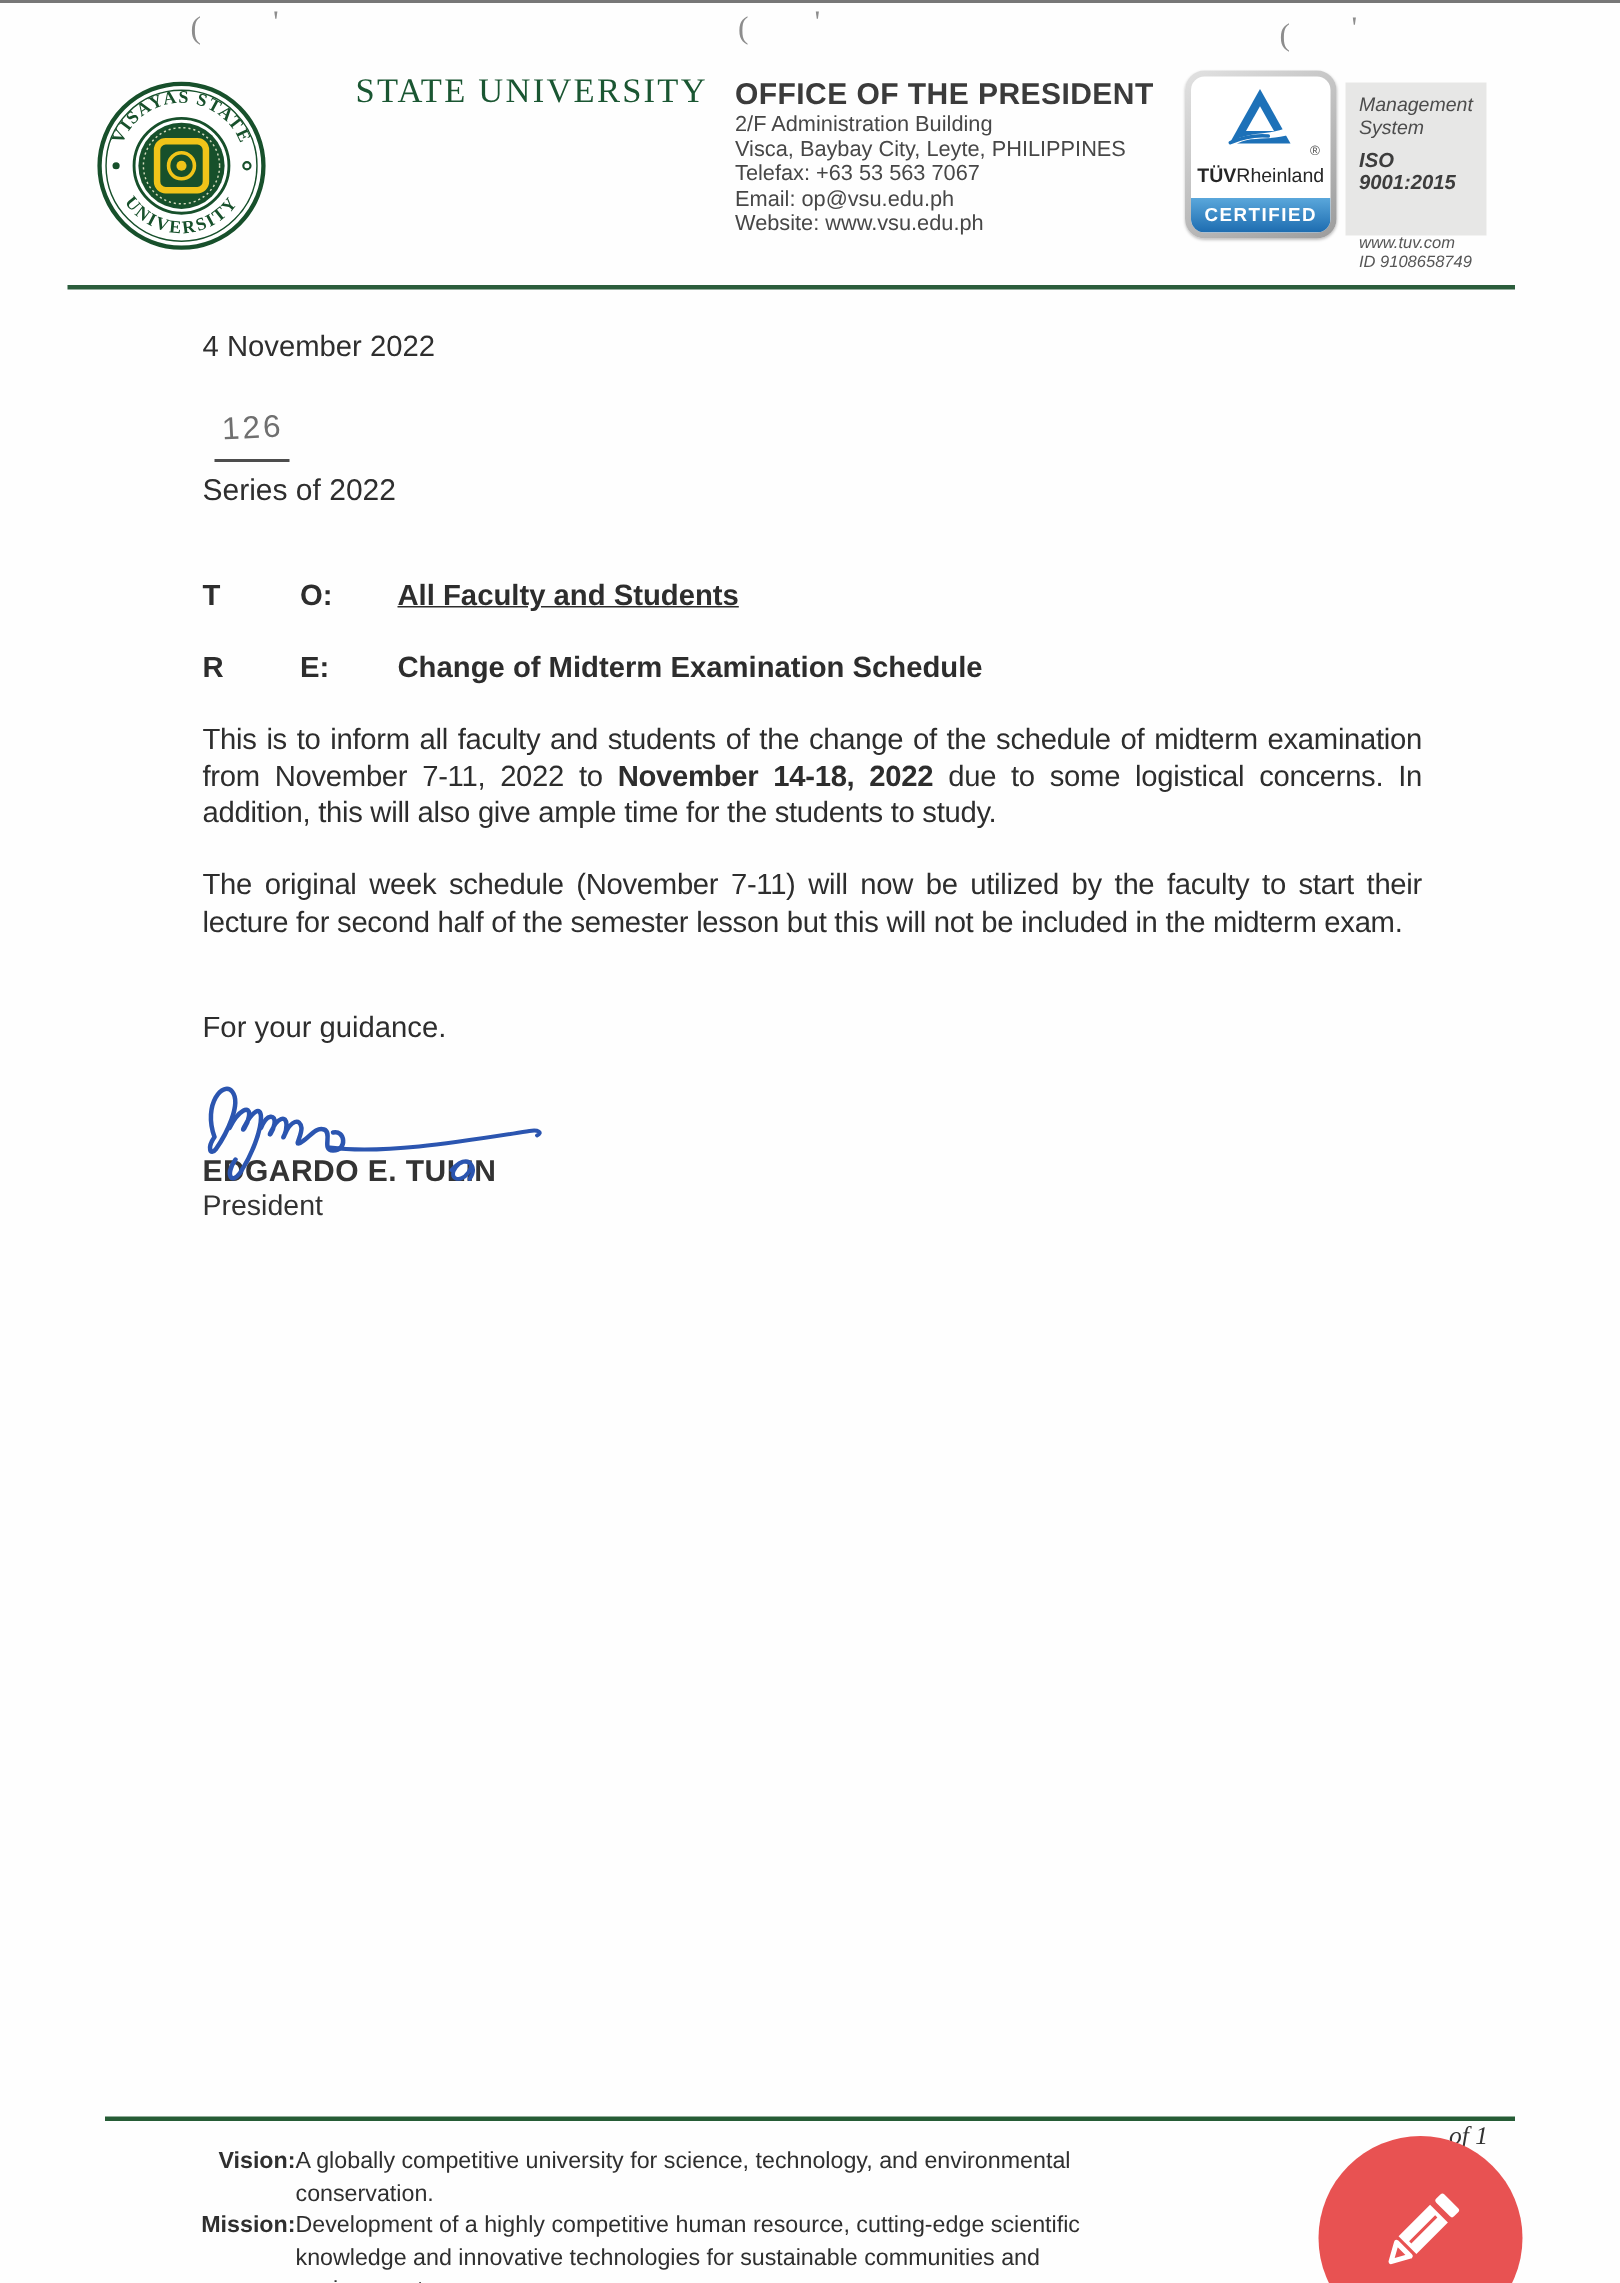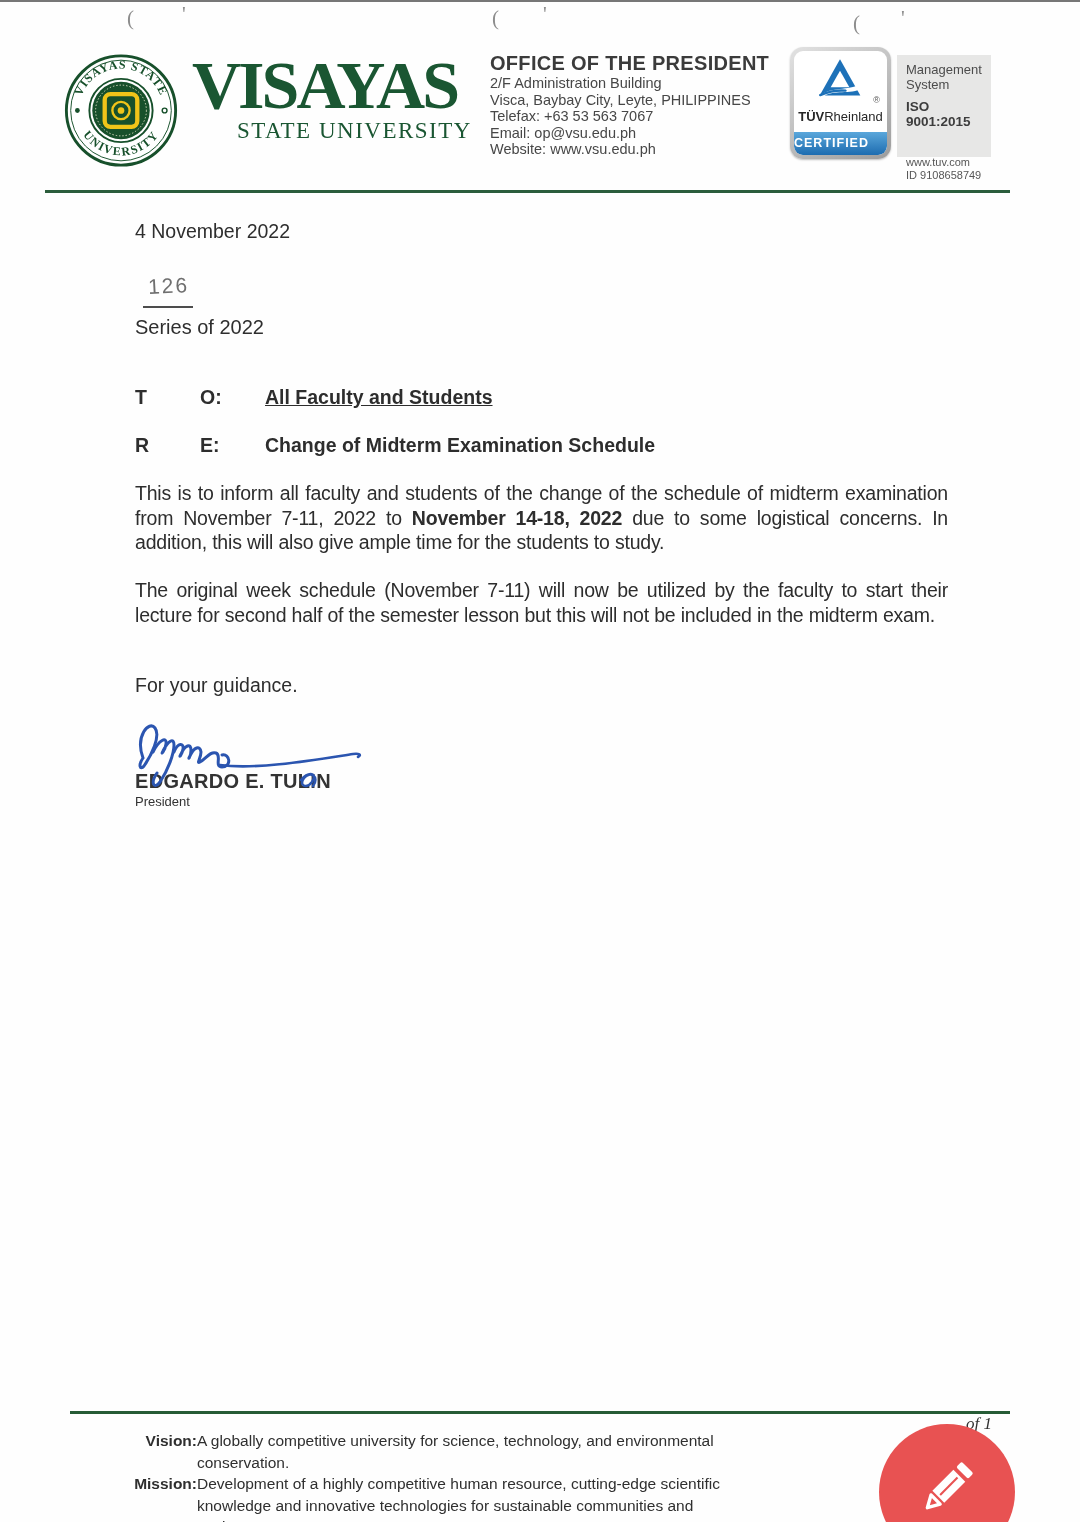--- a/index.html
+++ b/index.html
@@ -25,23 +25,23 @@
   .tuv-badge { position:absolute; left:790px; top:47px; width:101px; height:112px;
     border-radius:13px; background:linear-gradient(145deg,#e2e2e2,#9c9c9c); padding:4px;
     box-shadow:0 1px 2px rgba(0,0,0,.25); }
   .tuv-inner { width:100%; height:100%; background:#fff; border-radius:9px; position:relative; overflow:hidden; }
   .tuv-tri { position:absolute; left:24px; top:7px; width:44px; height:40px; }
   .tuv-reg { position:absolute; right:7px; top:44px; font-size:9px; color:#555; }
   .tuv-brand { position:absolute; left:0; top:58px; width:100%; text-align:center; font-size:13px; color:#262626; white-space:nowrap; }
   .tuv-brand .b { font-weight:bold; }
   .tuv-cert { position:absolute; left:0; bottom:0; width:100%; height:23px;
     background:linear-gradient(#5aa7db,#1d6cb0); border-radius:0 0 8px 8px;
-    color:#fff; font-size:12.5px; font-weight:bold; letter-spacing:1px; text-align:left; line-height:23px; }
-
-  .tuv-text { position:absolute; left:897px; top:55px; width:94px; height:102px; background:#e7e7e6; padding:7px 0 0 9px; }
+    color:#fff; font-size:12.5px; font-weight:bold; letter-spacing:1px; text-align:center; line-height:23px; }
+
+  .tuv-text { position:absolute; left:897px; top:55px; width:94px; height:102px; background:#e7e7e6; padding:7px 0 0 9px;font-style:italic; }
   .tuv-text .l1 { font-size:13px; color:#4c4c4c; line-height:15px; }
   .tuv-text .iso { font-size:13.5px; color:#3d3d3d; font-weight:600; margin-top:7px; }
   .tuv-text .l4 { font-size:11px; color:#565656; margin-top:27px; line-height:13px; }
 
   .header-rule { position:absolute; left:45px; top:190px; width:965px; height:3px; background:#2b5d3c; }
 
   
   .date { position:absolute; left:135px; top:220px; font-size:19.5px; color:#2e2e2e; }
 
   .memo-line { position:absolute; left:135px; top:288px; font-size:20.5px; font-weight:bold; color:#2b2b2b; letter-spacing:.2px; }
@@ -56,21 +56,21 @@
   .to-row { top:386px;text-decoration:underline; }
   .re-row { top:434px; }
 
   .para { position:absolute; left:135px; width:813px; font-size:19.5px; line-height:24.5px; color:#2d2d2d; text-align:justify; letter-spacing:-.2px; }
   .para1 { top:481px; }
   .para2 { top:578px; }
   .closing { position:absolute; left:135px; top:674px; font-size:19.5px; color:#2d2d2d; }
 
   .sig-svg { position:absolute; left:129px; top:716px; width:242px; height:86px; z-index:3; pointer-events:none; }
   .sig-name { position:absolute; left:135px; top:770px; font-size:20px; font-weight:bold; color:#333; letter-spacing:.3px; z-index:2; }
-  .sig-title { position:absolute; left:135px; top:794px; font-size:13px; color:#333;text-align:center; }
+  .sig-title { position:absolute; left:135px; top:794px; font-size:19px; color:#333;text-align:center; }
 
   
   .footer-rule { position:absolute; left:70px; top:1411px; width:940px; height:3px; background:#265c36; }
   .footer { position:absolute; left:95px; top:1430px; width:760px; font-size:15.5px; line-height:21.5px; color:#2f2f2f; }
   .f-row { display:flex; }
   .f-label { width:102px; font-weight:bold; flex:none;text-align:right; }
   .f-text { width:588px; }
 
   .page-indicator { position:absolute; left:966px; top:1414px; font-family:"Liberation Serif", serif; font-style:italic; font-size:17px; color:#333; }
 
@@ -110,21 +110,20 @@
     </defs>
     <text font-family="Liberation Serif, serif" font-size="12.5" font-weight="bold" fill="#17502b" letter-spacing="1">
       <textPath href="#arcTop" startOffset="50%" text-anchor="middle">VISAYAS STATE</textPath>
     </text>
     <text font-family="Liberation Serif, serif" font-size="12.5" font-weight="bold" fill="#17502b" letter-spacing="1.5">
       <textPath href="#arcBot" startOffset="50%" text-anchor="middle">UNIVERSITY</textPath>
     </text>
   </svg>
 
   <div class="wordmark">
-    <div class="big">VISAYAS</div>
     <div class="sub">STATE UNIVERSITY</div>
   </div>
 
   <div class="office">
     <div class="title">OFFICE OF THE PRESIDENT</div>
     <div class="line">2/F Administration Building</div>
     <div class="line">Visca, Baybay City, Leyte, PHILIPPINES</div>
     <div class="line">Telefax: +63 53 563 7067</div>
     <div class="line">Email: op@vsu.edu.ph</div>
     <div class="line">Website: www.vsu.edu.ph</div>

